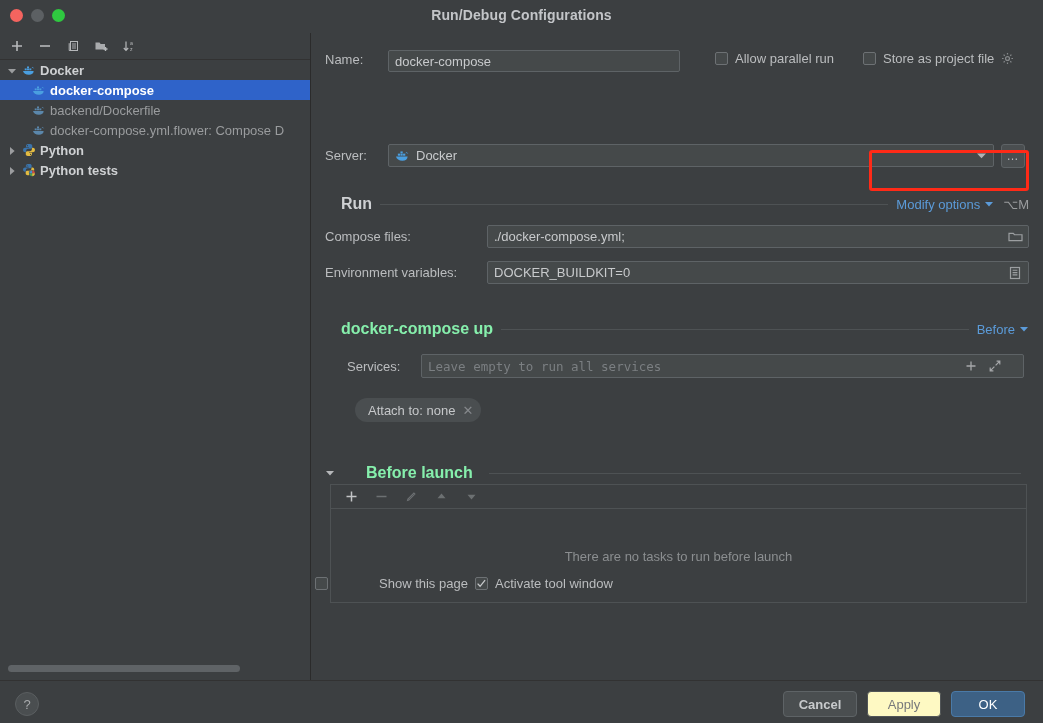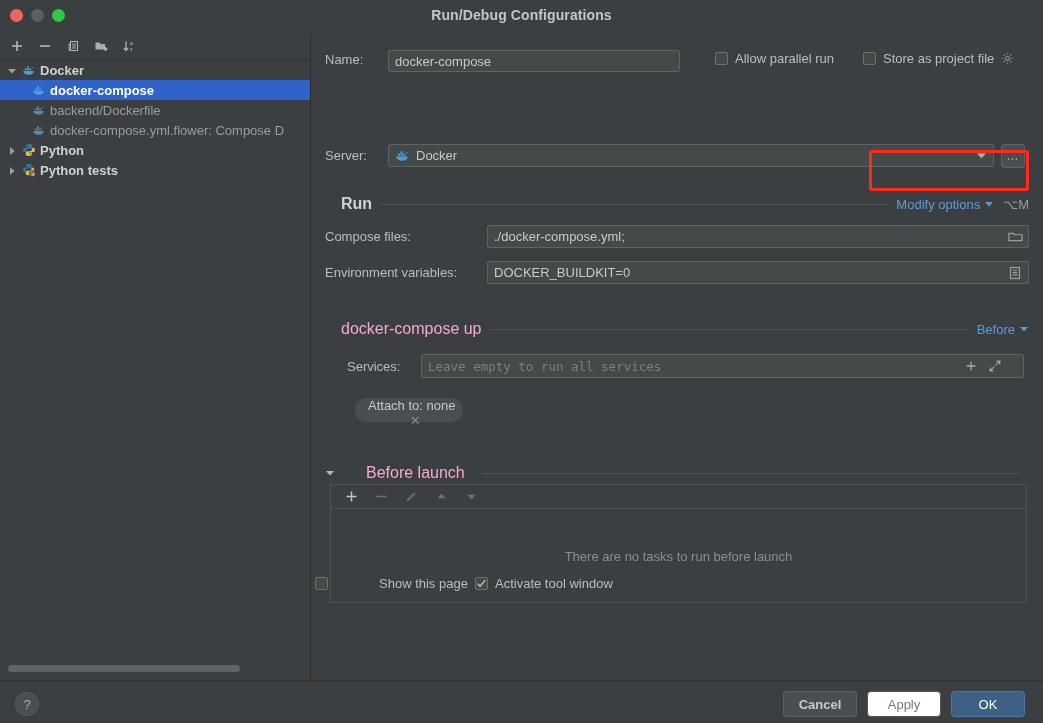--- a/index.html
+++ b/index.html
@@ -63,47 +63,47 @@
       box-sizing:border-box;display:inline-flex;align-items:center;justify-content:center;flex:0 0 13px;}
   .cb svg{display:block;}
   .cbtext{font-size:13px;color:#bbbdbf;margin-left:7px;white-space:nowrap;}
 
   .dots-btn{width:24px;height:24px;background:#4a4e50;border:1px solid #5e6366;border-radius:3px;
             display:flex;align-items:center;justify-content:center;color:#b9bbbd;font-size:12px;
             letter-spacing:1px;box-sizing:border-box;}
 
   .sec-head{position:absolute;display:flex;align-items:center;width:100%;}
   .sec-title{font-size:16px;font-weight:bold;color:#cfd1d3;white-space:nowrap;margin-left:16px;}
-  .sec-title.normal{font-weight:normal;color:#f9a8d4;}
+  .sec-title.normal{font-weight:bold;color:#86efac;}
   .sec-line{flex:1;height:1px;background:#4e5254;margin:0 8px;}
   .link{font-size:13px;color:#5b9bd9;cursor:pointer;white-space:nowrap;}
   .shortcut{font-size:13px;color:#9a9c9e;margin-left:9px;}
 
   .hl-box{position:absolute;border:3px solid #ff2a17;border-radius:3px;box-sizing:border-box;}
 
   .tag{display:inline-flex;align-items:center;height:24px;border-radius:12px;background:#4a4e50;
-       padding:0 8px 0 13px;font-size:13px;color:#c6c8ca;flex-direction:column;}
+       padding:0 8px 0 13px;font-size:13px;color:#c6c8ca;}
   .tag .x{margin-left:7px;color:#85888b;font-size:13px;}
 
   .bl-toolbar{position:absolute;background:#3c3f41;border:1px solid #4e5254;box-sizing:border-box;
               display:flex;align-items:center;gap:4px;padding-left:7px;}
   .bl-list{position:absolute;background:#3c3f41;border:1px solid #4e5254;border-top:none;
            box-sizing:border-box;display:flex;align-items:flex-start;justify-content:center;}
   .bl-empty{font-size:13px;color:#8b8e90;margin-top:40px;}
 
   
   .bottombar{position:absolute;left:0;top:680px;width:1043px;height:43px;background:#3c3f41;
              border-top:1px solid #323232;}
   .help{position:absolute;left:15px;top:692px;width:24px;height:24px;border-radius:50%;
         background:#4a4e50;border:1px solid #5a5e60;display:flex;align-items:center;
         justify-content:center;color:#a9abad;font-size:13px;box-sizing:border-box;}
   .btn{height:26px;min-width:74px;border-radius:4px;display:flex;align-items:center;
        justify-content:center;font-size:13px;box-sizing:border-box;padding:0 12px;}
   .btn.normal{background:#4a4e50;border:1px solid #5e6366;color:#c8cacc;font-weight:bold;}
-  .btn.disabled{background:#ffffff;border:1px solid #515557;color:#77797b;}
+  .btn.disabled{background:#fef9c3;border:1px solid #515557;color:#77797b;}
   .btn.primary{background:#3d6185;border:1px solid #4a7aa8;color:#ffffff;}
   .btns{position:absolute;right:18px;top:691px;display:flex;gap:10px;align-items:center;}
 
   .mono{font-family:"DejaVu Sans Mono","Liberation Mono",monospace;font-size:12.5px;}
 </style>
 </head>
 <body>
 
 <div class="window">
 

